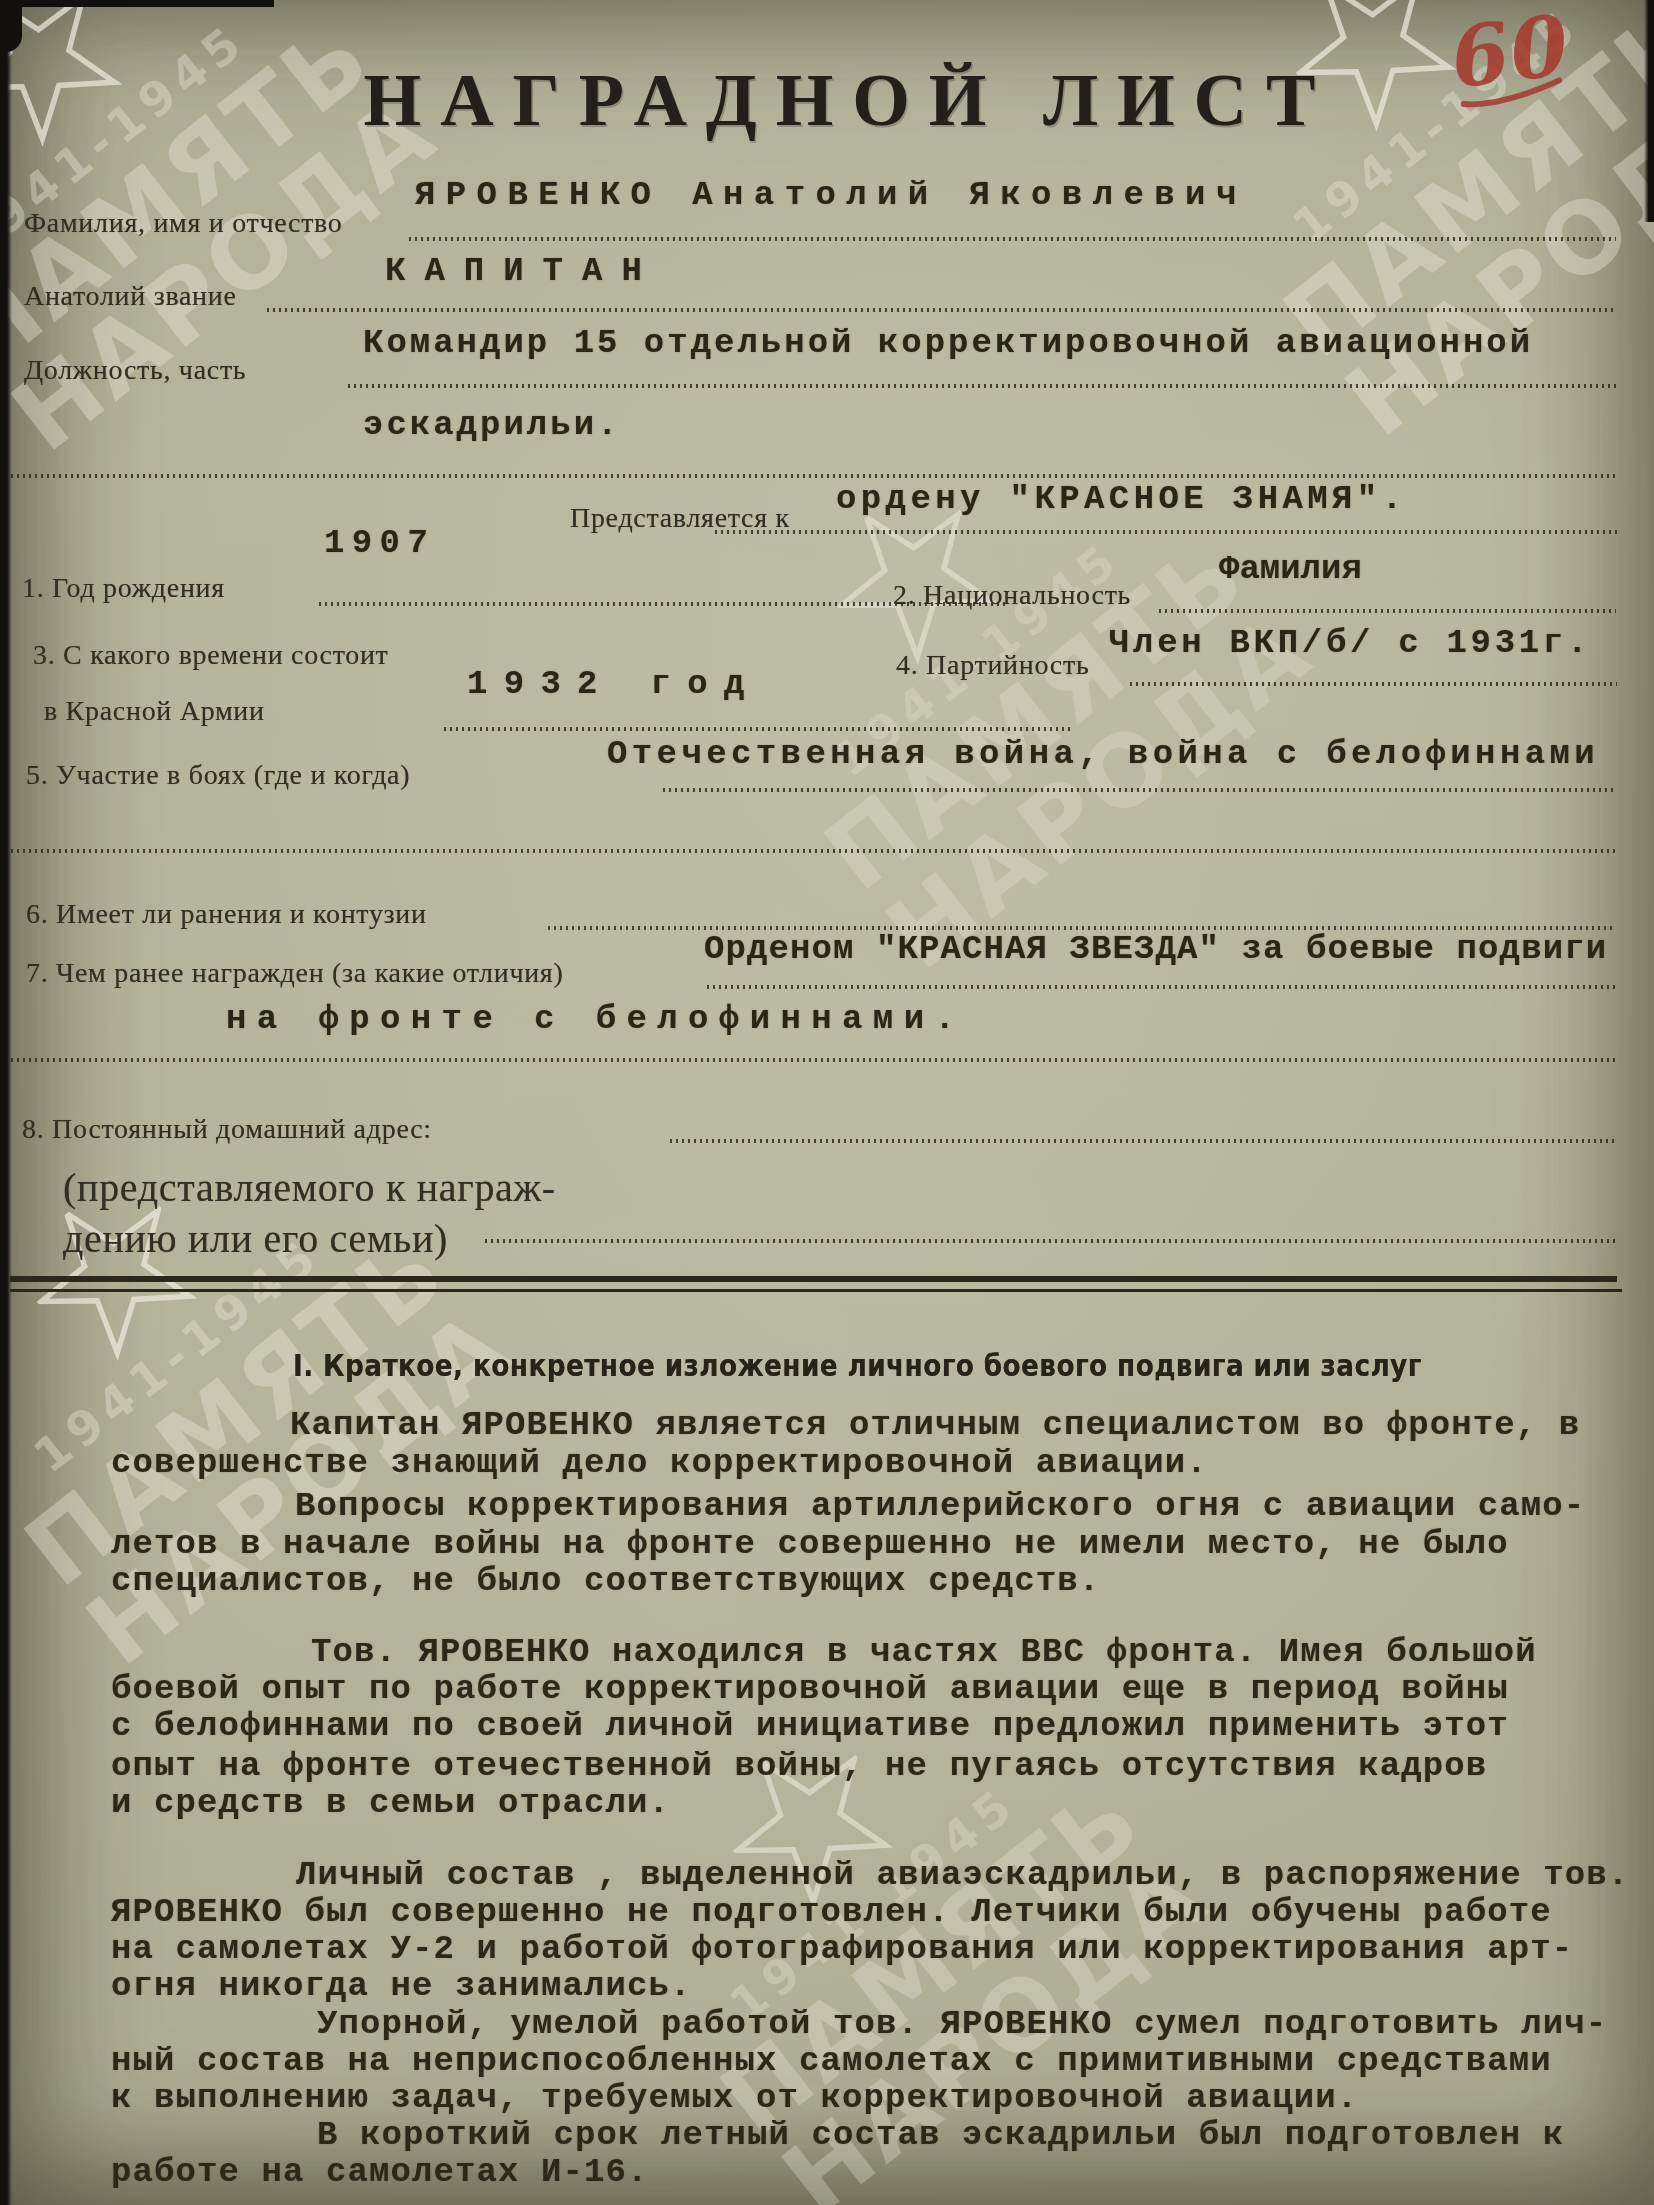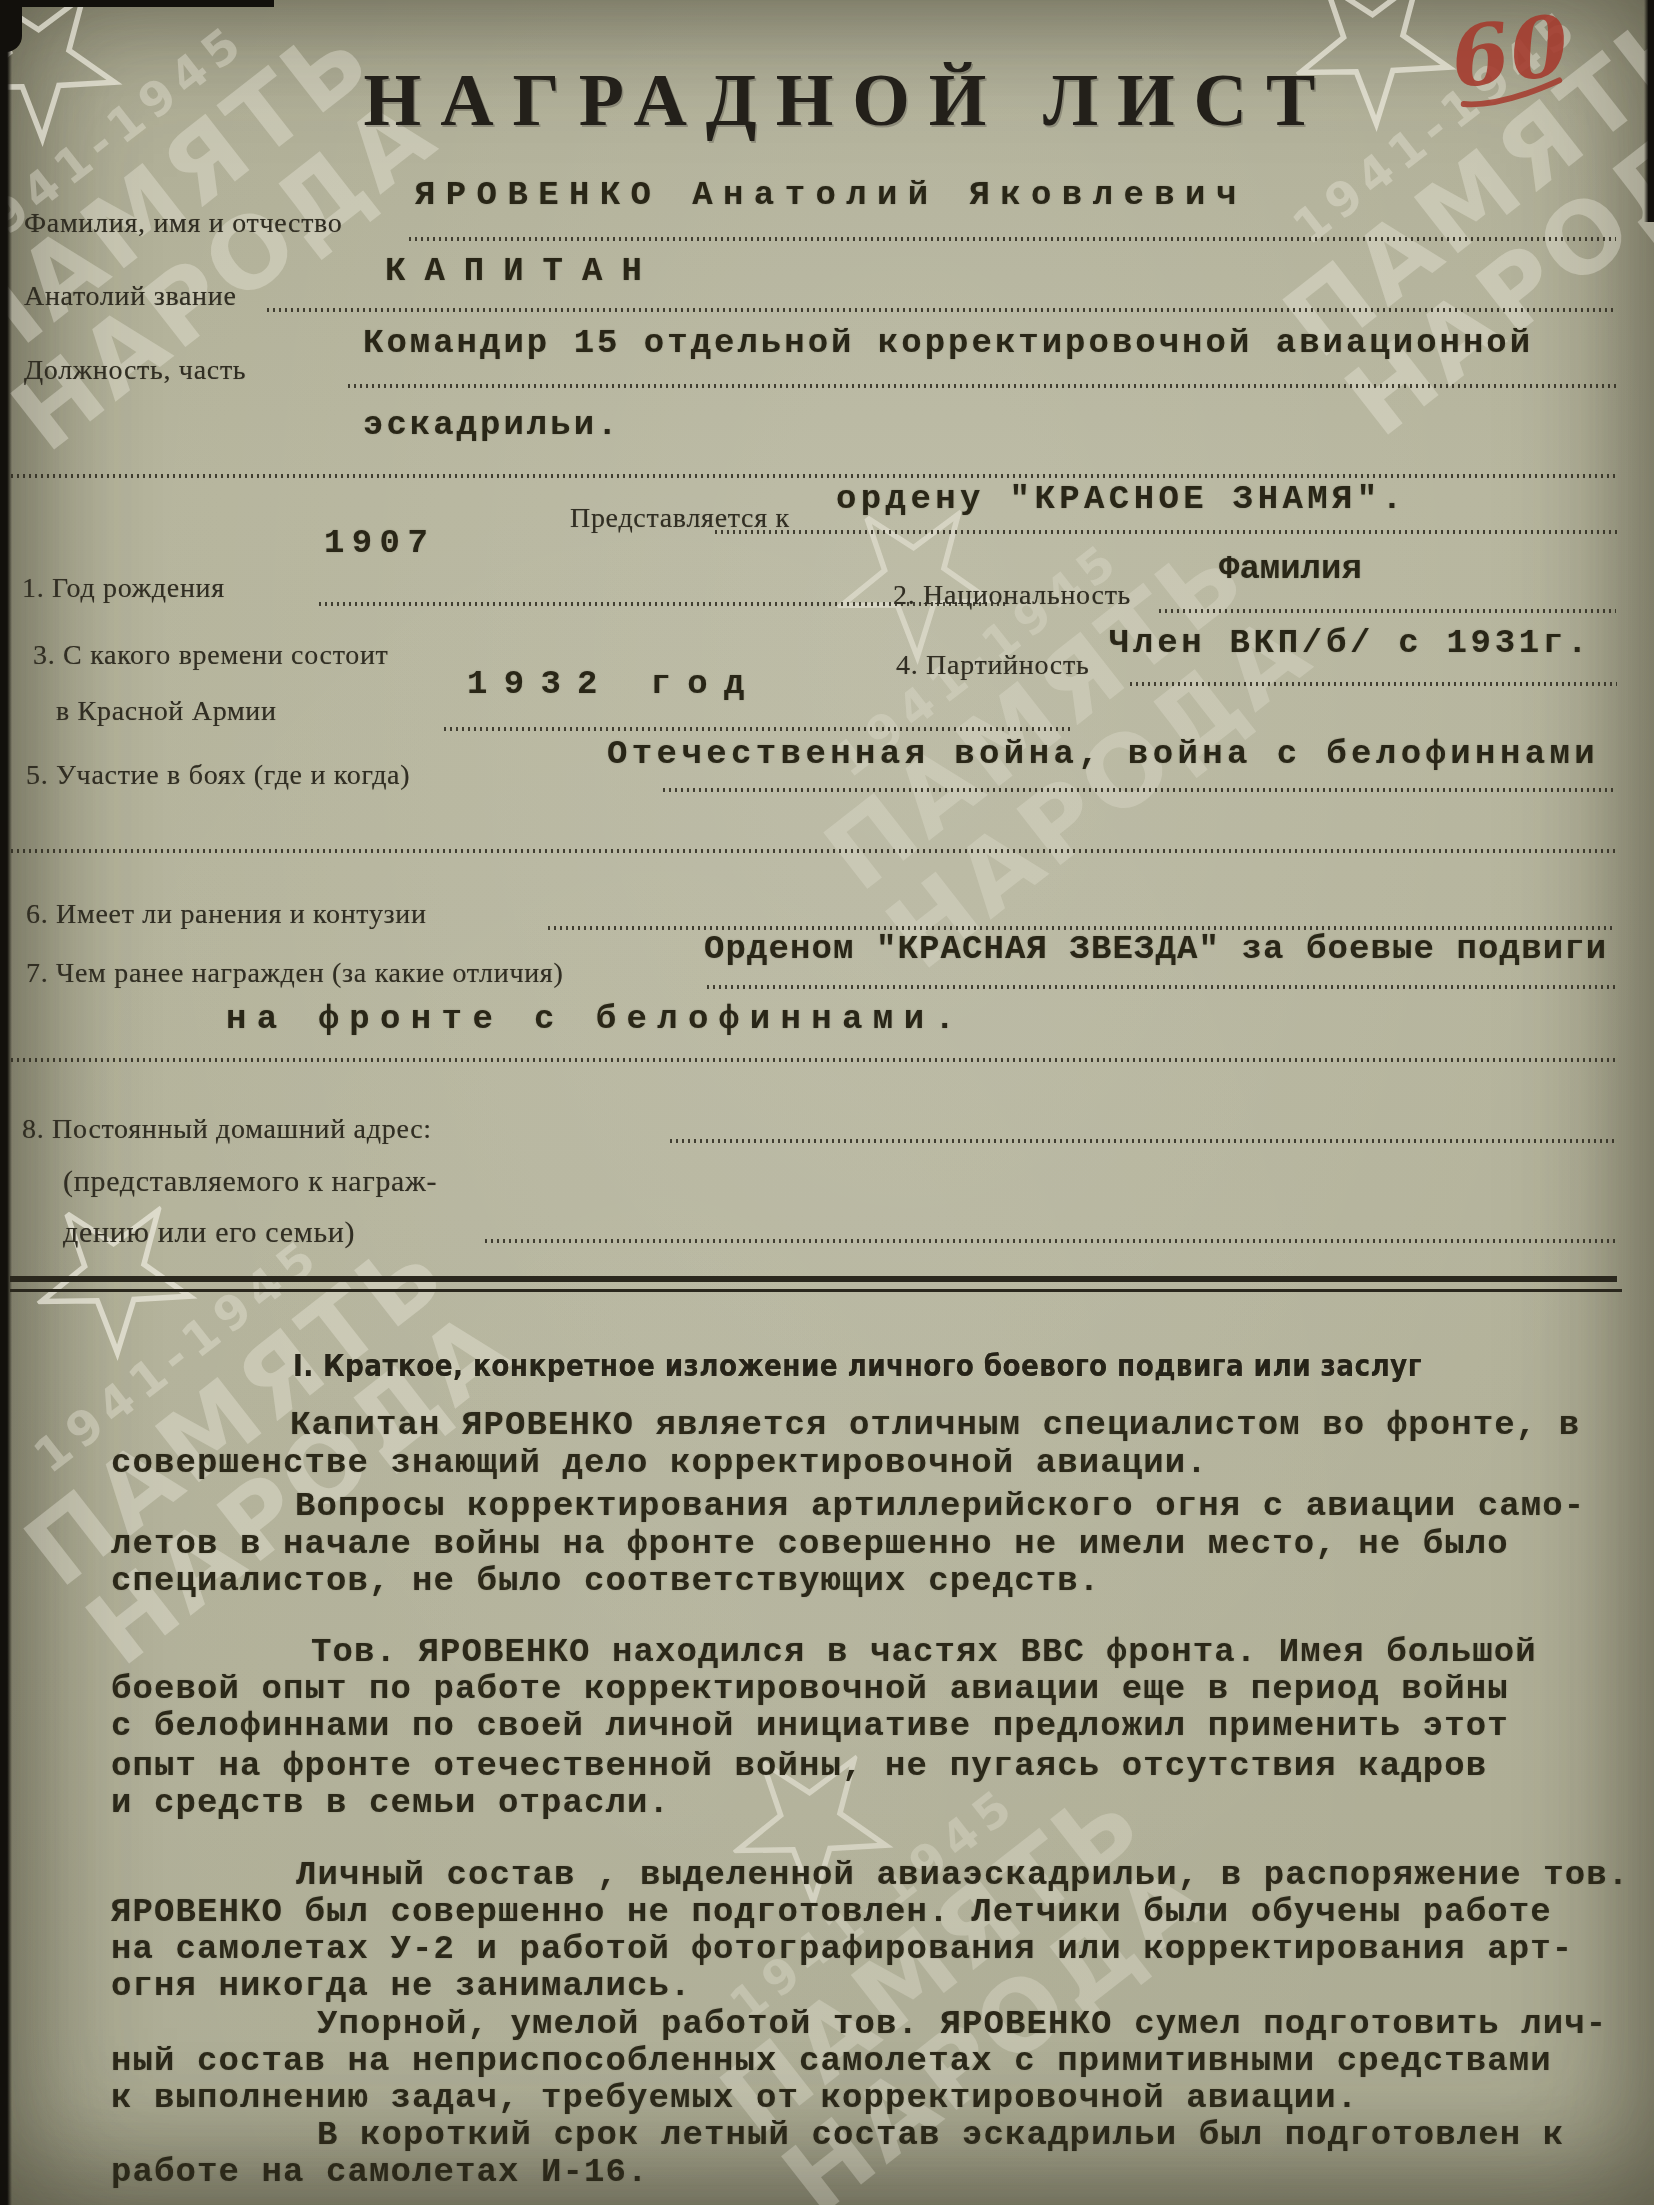--- a/index.html
+++ b/index.html
@@ -30,21 +30,21 @@
   
   .wm{position:absolute;width:474px;transform:rotate(-38deg);color:rgba(236,234,221,0.38);
     font-family:"DejaVu Sans","Liberation Sans",sans-serif;text-align:center;pointer-events:none;}
   .wm .star{display:block;margin:0 auto 4.4px auto;opacity:0.9;}
   .wm .yrs{font-size:47px;font-weight:700;letter-spacing:7.4px;margin-bottom:3px;}
   .wm .word{font-size:98px;font-weight:700;letter-spacing:4.4px;line-height:1.02;}
 
   
   .lbl{position:absolute;font-size:28px;color:#312e23;letter-spacing:0.7px;white-space:nowrap;
     text-shadow:0 0 0.7px rgba(49,46,35,0.5);}
-  .lbl.small{font-size:30px;}
+  .lbl.small{font-size:40px;}
   .title{position:absolute;left:0;width:100%;text-align:center;font-size:74px;font-weight:700;
     letter-spacing:19px;color:#23201a;white-space:nowrap;
     text-shadow:1.5px 1.5px 0 rgba(35,32,26,0.25);}
   .heading{position:absolute;font-size:30px;font-weight:700;color:#262318;white-space:nowrap;
     font-family:"DejaVu Sans","Liberation Sans",sans-serif;transform:scaleX(0.88);
     transform-origin:left center;letter-spacing:0.4px;text-shadow:0 0 0.7px rgba(38,35,24,0.6);}
 
   
   .typed{position:absolute;font-family:"Liberation Mono","DejaVu Sans Mono",monospace;
     font-size:34px;font-weight:700;color:#292617;white-space:nowrap;
@@ -150,21 +150,21 @@
   <div class="dots" style="left:319px;top:602px;width:689px;"></div>
   <div class="typed" style="left:1219px;top:550px;">Фамилия</div>
   <div class="lbl" style="left:893px;top:579px;text-align:center;">2. Национальность</div>
   <div class="dots" style="left:1159px;top:609px;width:457px;"></div>
 
   <div class="lbl" style="left:33px;top:639px;">3. С какого времени состоит</div>
   <div class="typed" style="left:1109px;top:624px;letter-spacing:3.7px;">Член ВКП/б/ с 1931г.</div>
   <div class="lbl" style="left:896px;top:649px;">4. Партийность</div>
   <div class="typed" style="left:467px;top:665px;letter-spacing:16.3px;">1932 год</div>
   <div class="dots" style="left:1130px;top:682px;width:487px;"></div>
-  <div class="lbl" style="left:56px;top:695px;">в Красной Армии</div>
+  <div class="lbl" style="left:44px;top:695px;">в Красной Армии</div>
   <div class="dots" style="left:444px;top:727px;width:630px;"></div>
 
   <div class="typed" style="left:607px;top:735px;letter-spacing:4.4px;">Отечественная война, война с белофиннами</div>
   <div class="lbl" style="left:26px;top:759px;">5. Участие в боях (где и когда)</div>
   <div class="dots" style="left:663px;top:788px;width:953px;"></div>
   <div class="dots" style="left:11px;top:849px;width:1606px;"></div>
 
   <div class="lbl" style="left:26px;top:898px;">6. Имеет ли ранения и контузии</div>
   <div class="dots" style="left:548px;top:926px;width:1068px;"></div>
 

